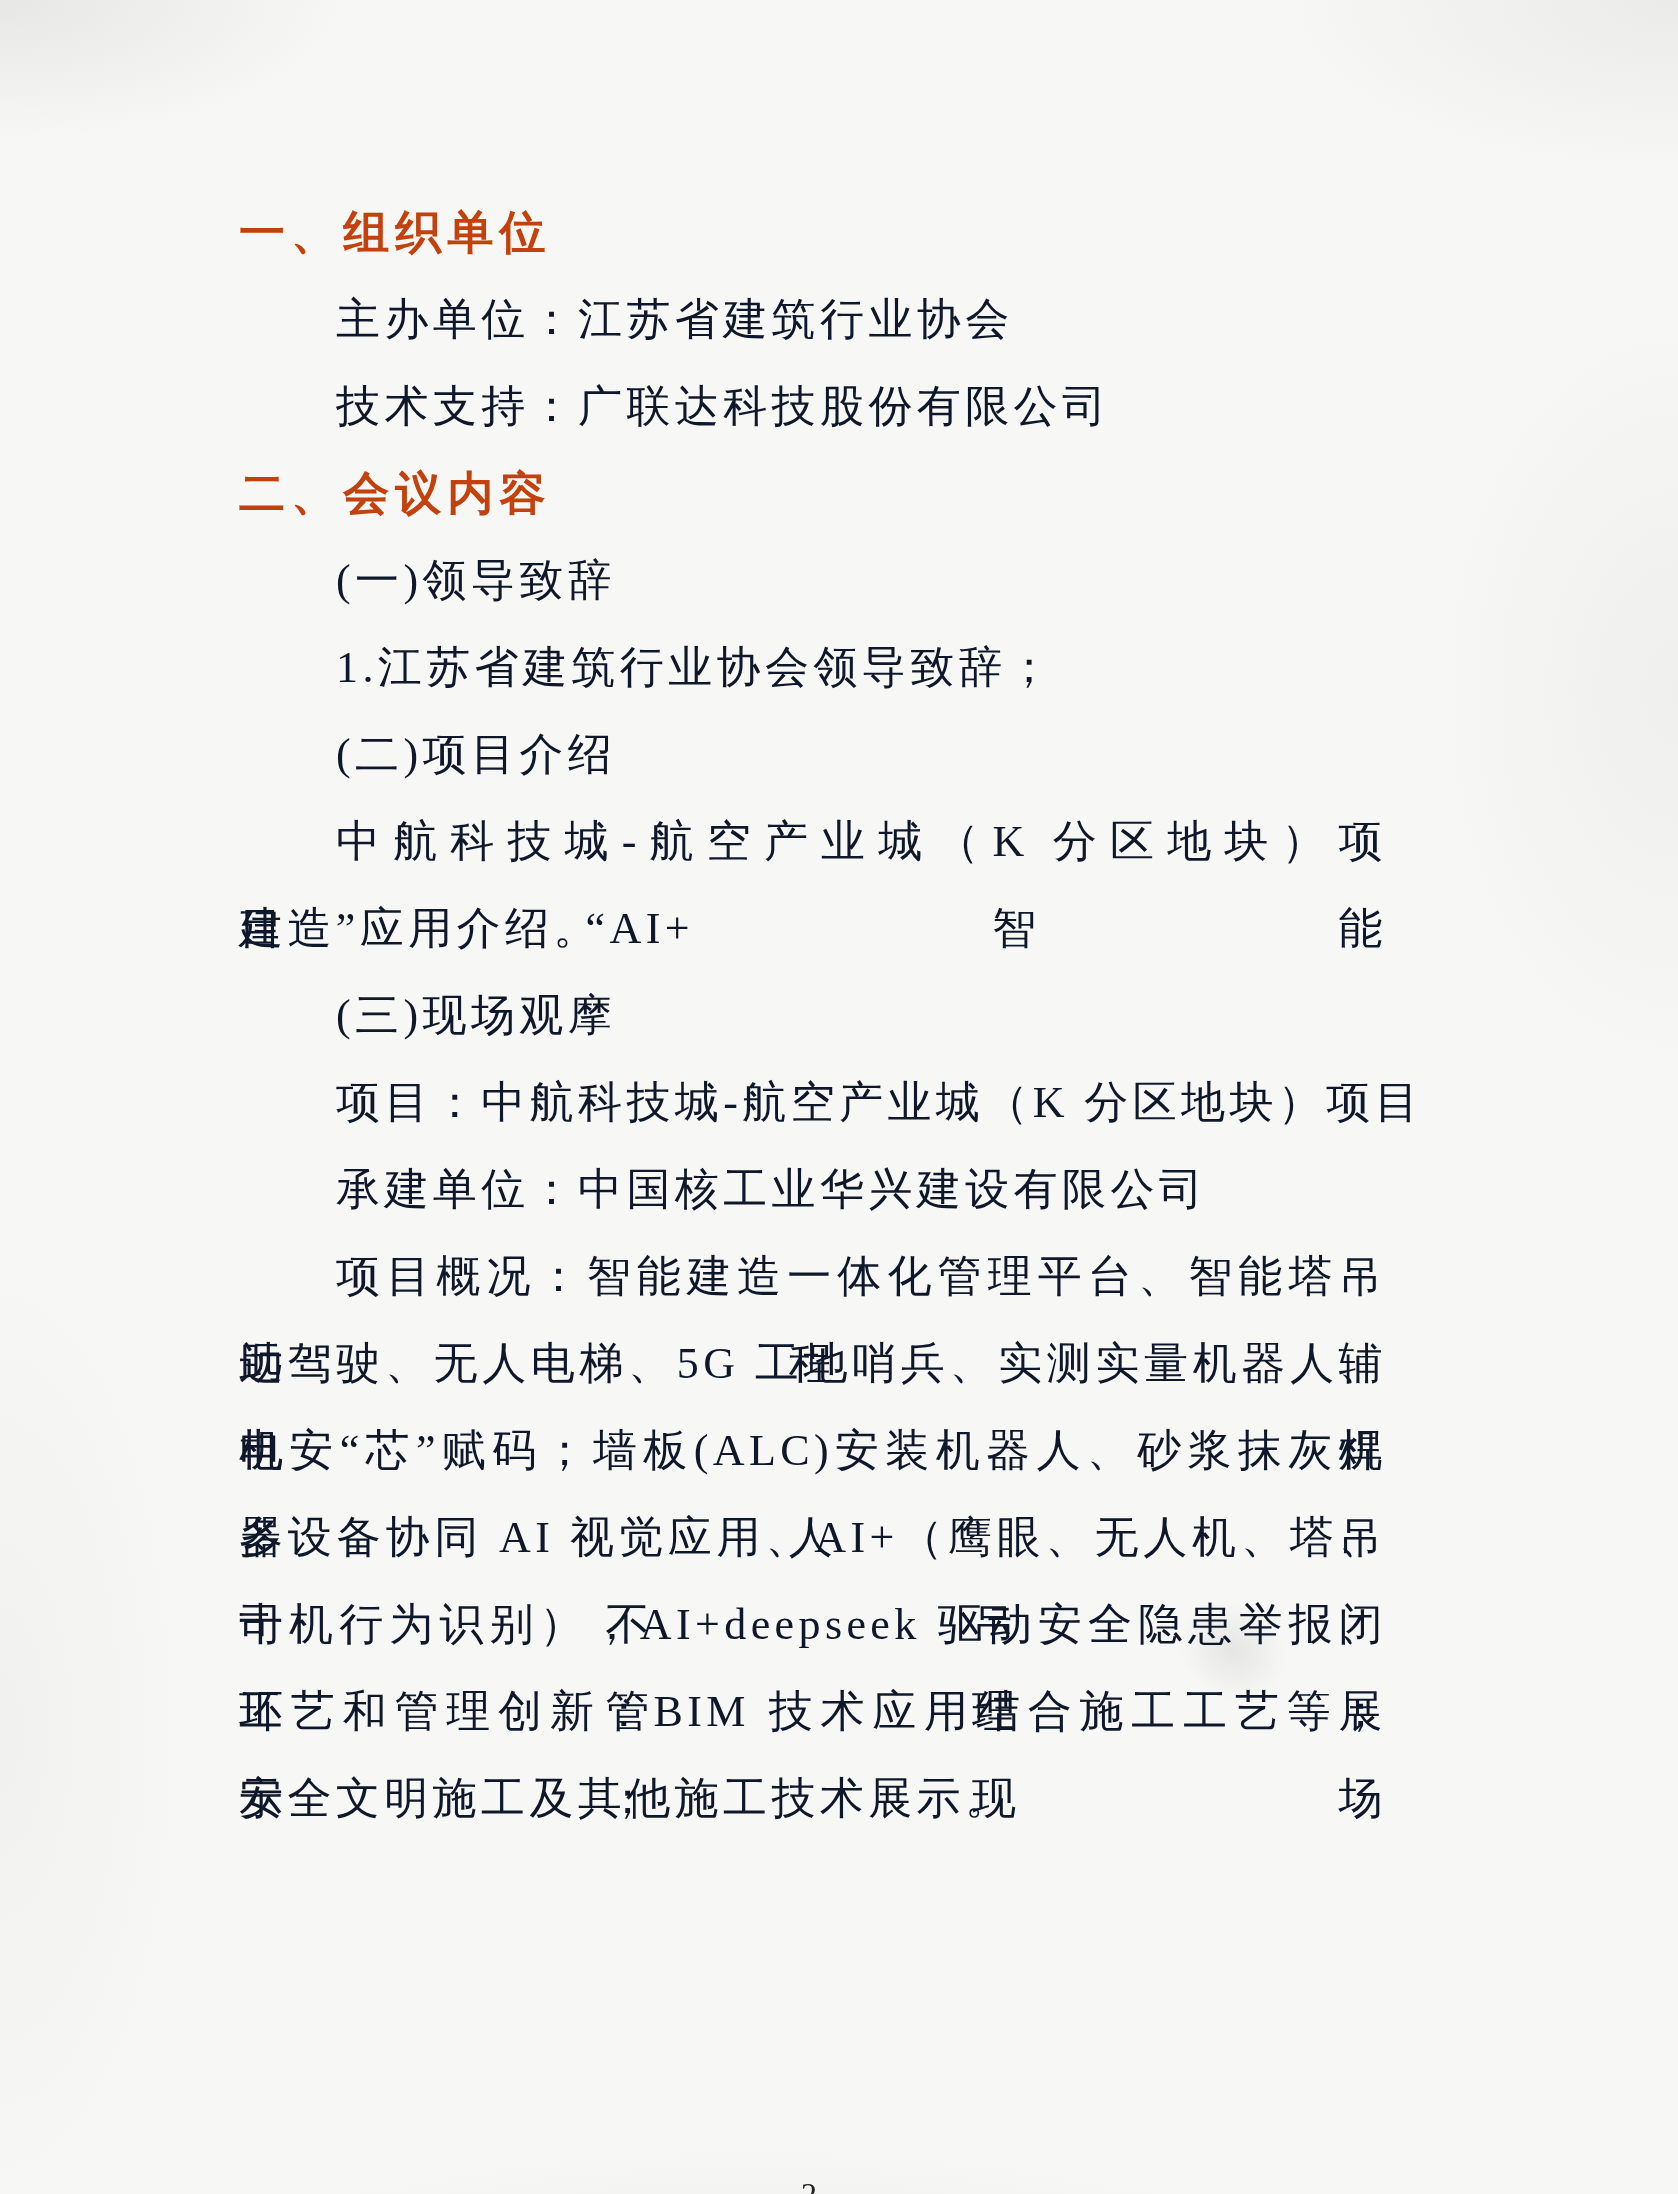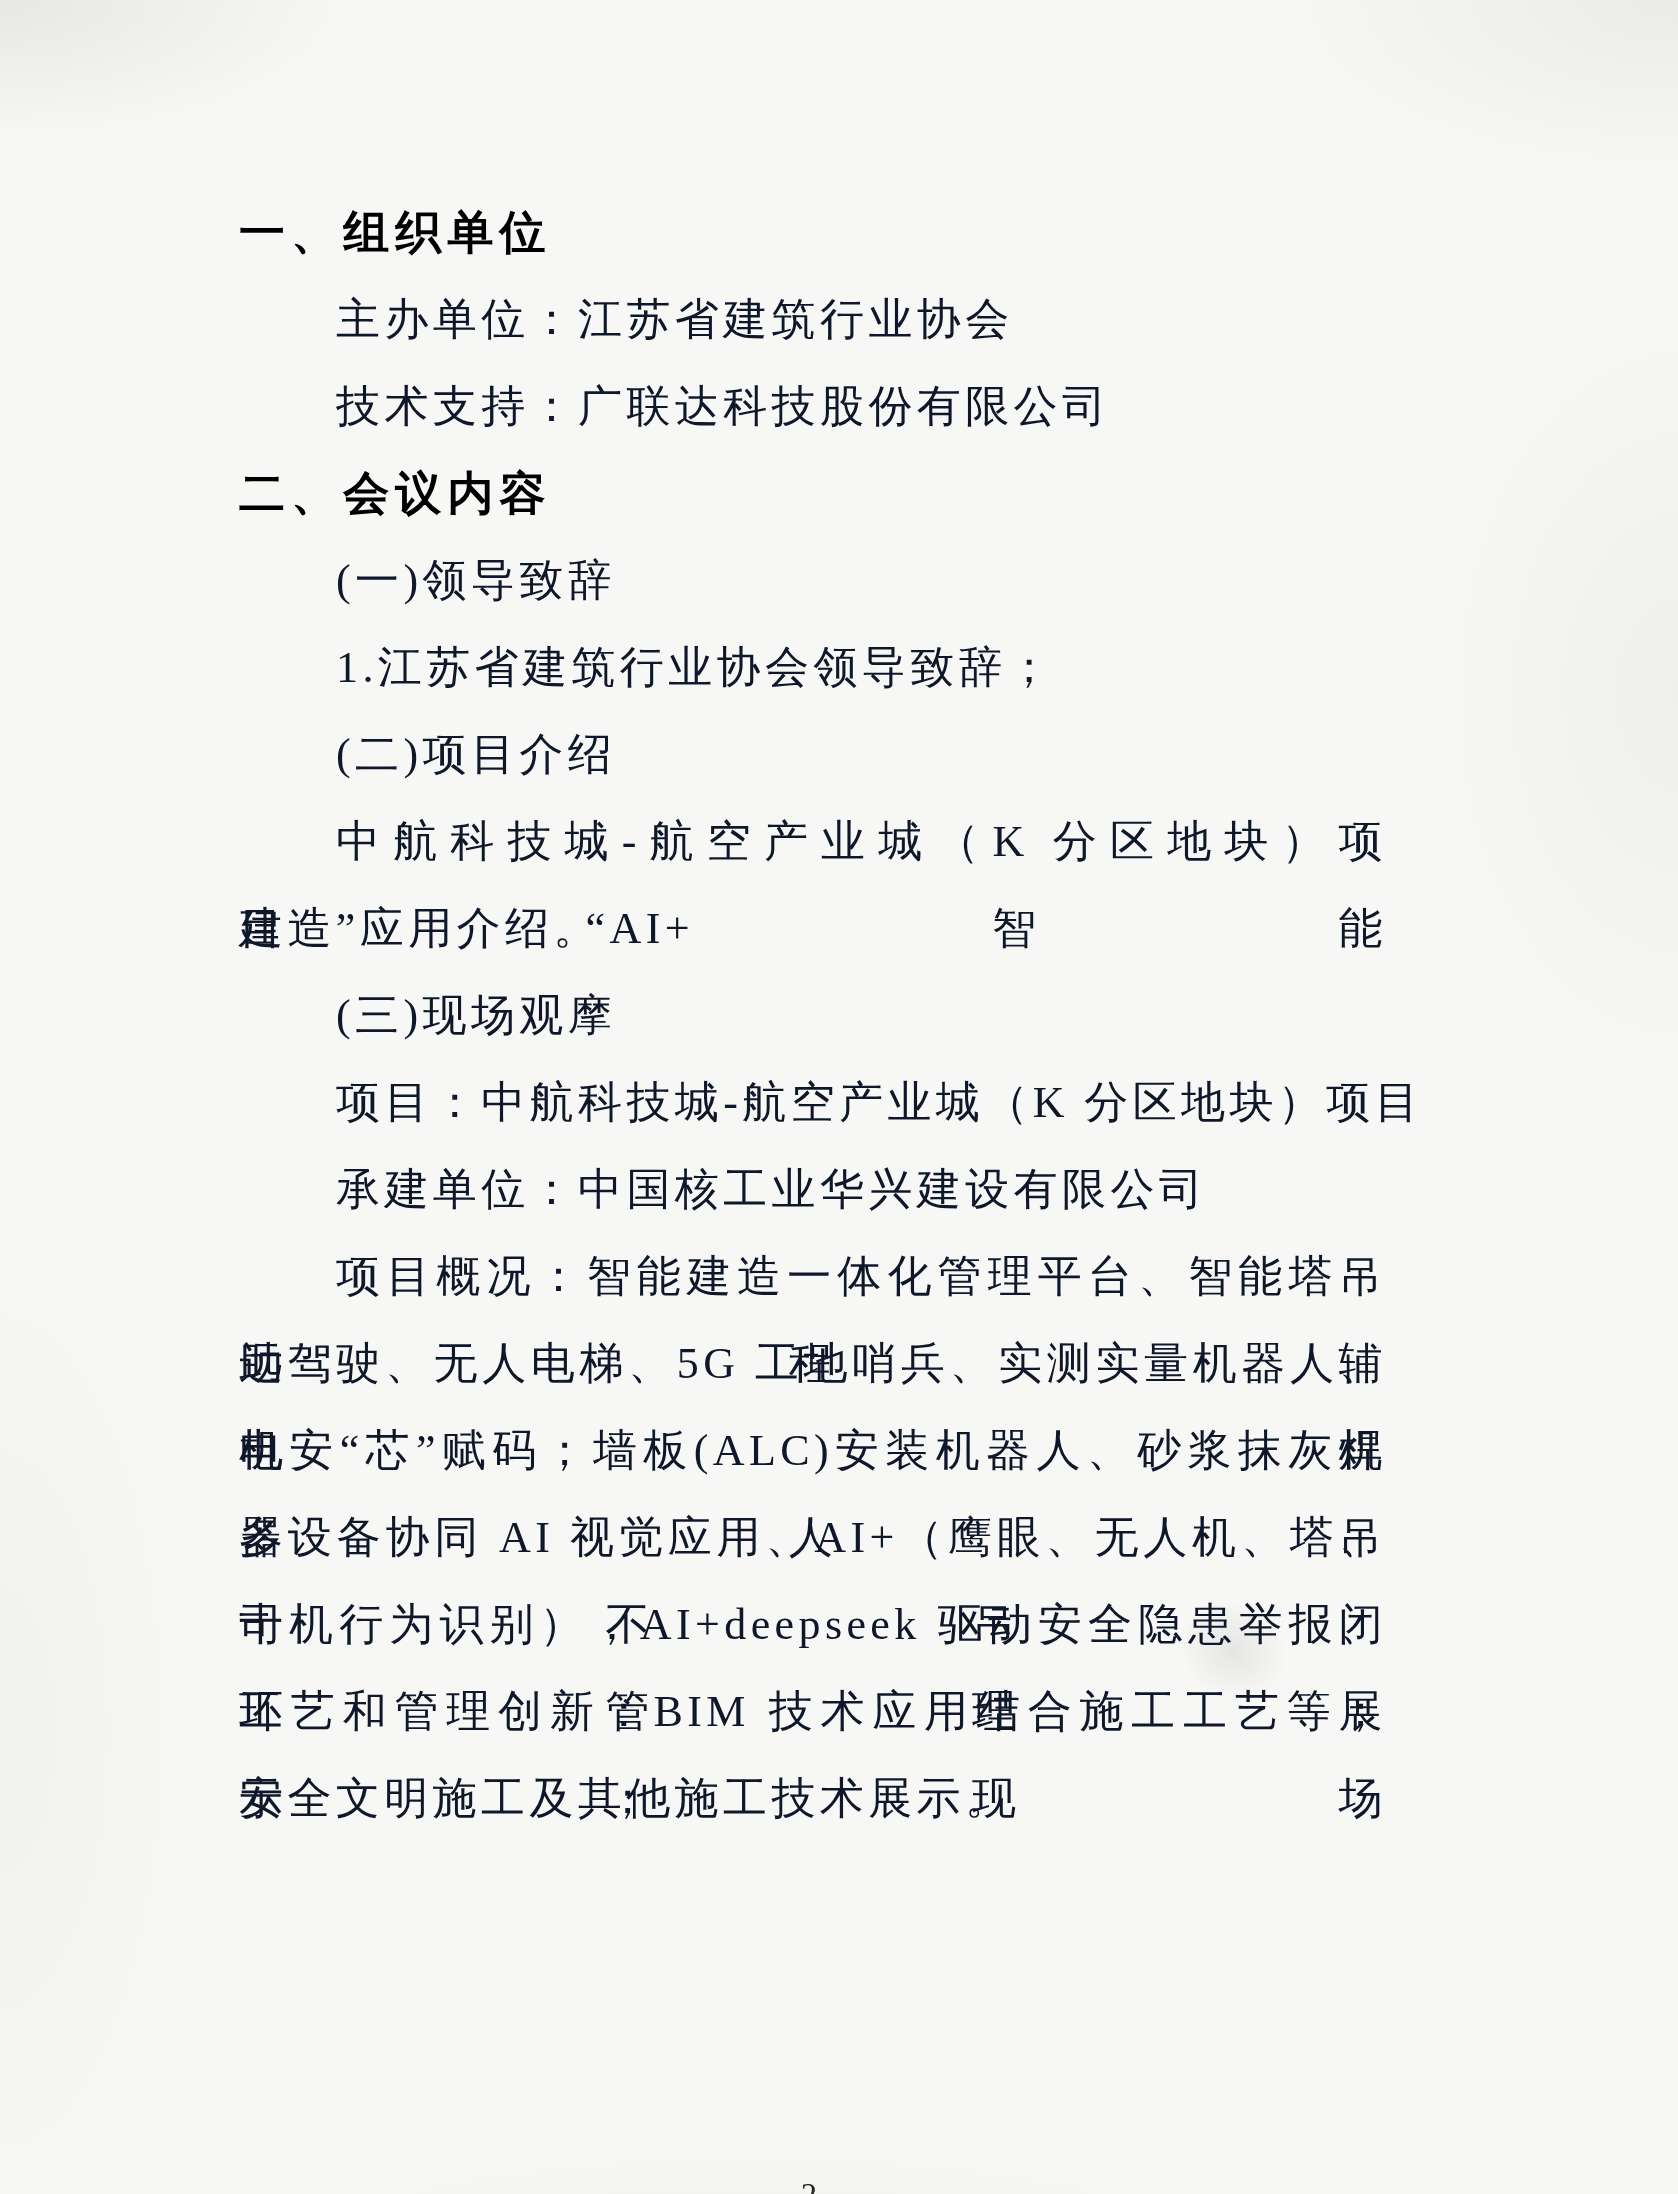--- a/index.html
+++ b/index.html
@@ -44,21 +44,21 @@
     font-size: 44px;
     letter-spacing: 4.4px;
     white-space: nowrap;
     color: #0f172a;
   }
   .line.h {
     font-family: "Liberation Sans", "DejaVu Sans", sans-serif;
     font-weight: 900;
     font-size: 46px;
     letter-spacing: 6.1px;
-    color: #000000;
+    color: #c2410c;
   }
   .line.ind { text-indent: 97px; }
   .line.just {
     white-space: normal;
     text-align: justify;
     text-align-last: justify;
     text-justify: inter-character;
   }
   .page-number {
     position: absolute;

